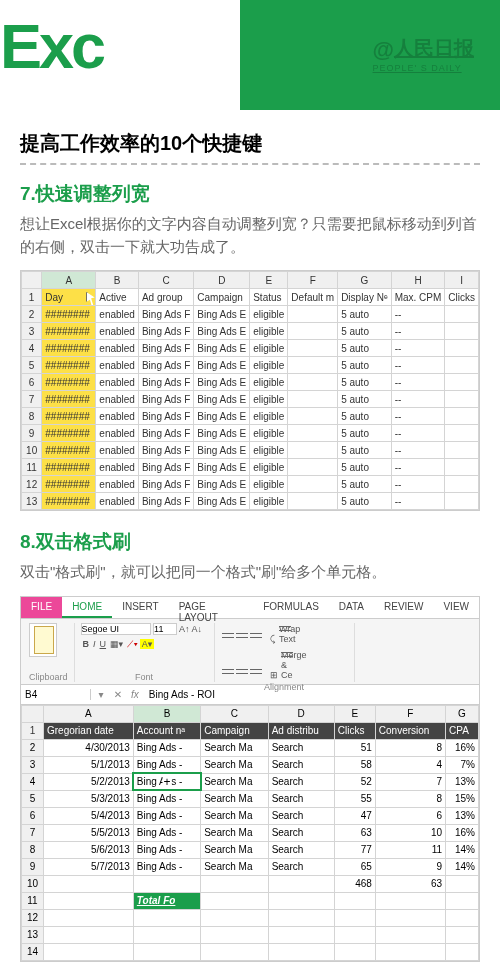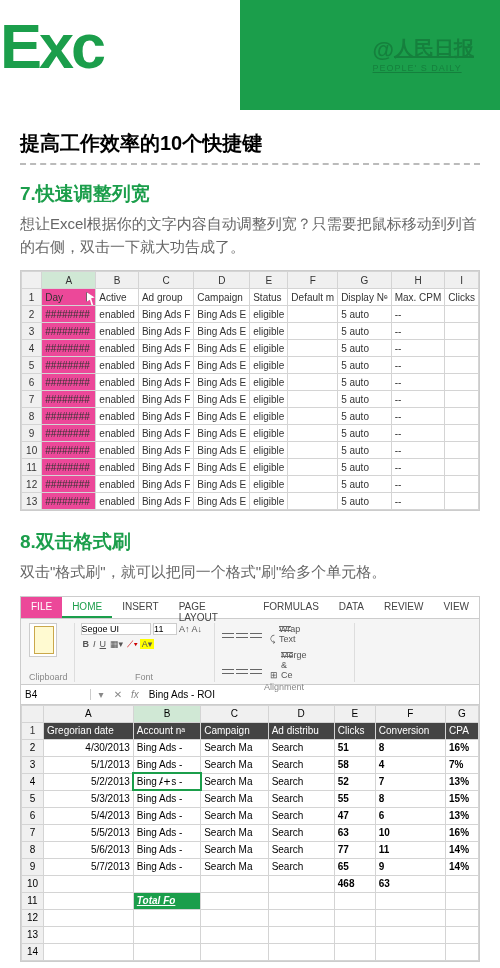--- a/index.html
+++ b/index.html
@@ -21,21 +21,21 @@
   .section-title { color: #1b9e4b; font-size: 19px; font-weight: bold; margin-bottom: 6px; }
   .section-desc { color: #666; font-size: 15px; line-height: 1.5; margin-bottom: 12px; }
   
   .screenshot { border: 1px solid #ccc; background: #fff; margin-bottom: 18px; }
   
   
   .t1 { width: 100%; border-collapse: collapse; font-size: 10px; font-family: Arial, sans-serif; color: #333; }
   .t1 th, .t1 td { border: 1px solid #d4d4d4; padding: 1px 3px; height: 17px; text-align: left; white-space: nowrap; overflow: hidden; }
   .t1 th { background: #f0f0f0; font-weight: normal; text-align: center; }
   .t1 .rowhdr { background: #f0f0f0; text-align: center; width: 22px; }
-  .t1 .col-A { width: 56px; background: #ec4899; }
+  .t1 .col-A { width: 56px; background: #fde047; }
   .t1 th.sel { background: #d0e8d5; }
   .t1 .cursor-cell { position: relative; }
   .t1 .cursor-cell::after { content: ""; position: absolute; right: -3px; top: 3px; width: 10px; height: 12px; background: #fff; border: 1px solid #333; clip-path: polygon(0 0, 70% 40%, 40% 45%, 60% 100%, 45% 100%, 30% 55%, 0 70%); pointer-events: none; }
   
   
   .ss2 { font-family: "Segoe UI", Arial, sans-serif; font-size: 10px; }
   .ribbon-tabs { display: flex; background: #fff; border-bottom: 1px solid #ccc; height: 22px; align-items: stretch; }
   .ribbon-tabs div { padding: 4px 10px; color: #444; font-size: 10px; }
   .ribbon-tabs .file { background: #ec4899; color: #fff; }
   .ribbon-tabs .active { color: #1b9e4b; border-bottom: 2px solid #1b9e4b; }
@@ -57,21 +57,21 @@
   .namebox-row { display: flex; border-bottom: 1px solid #ccc; height: 20px; background: #fff; align-items: center; }
   .namebox { width: 70px; border-right: 1px solid #ccc; padding: 0 4px; font-size: 10px; }
   .fx { padding: 0 6px; font-style: italic; color: #888; }
   .formula-val { padding: 0 4px; font-size: 10px; }
   
   .t2 { width: 100%; border-collapse: collapse; font-size: 10px; font-family: Arial, sans-serif; }
   .t2 th, .t2 td { border: 1px solid #d4d4d4; padding: 1px 3px; height: 17px; text-align: left; white-space: nowrap; overflow: hidden; }
   .t2 th { background: #f0f0f0; font-weight: normal; text-align: center; }
   .t2 .rowhdr { background: #f0f0f0; text-align: center; width: 22px; }
   .t2 tr.hdr td { background: #444; color: #fff; }
-  .t2 td.num { text-align: left; font-weight: bold; }
+  .t2 td.num { text-align: right; }
   .t2 .sel-cell { outline: 2px solid #1b9e4b; outline-offset: -1px; position: relative; }
   .t2 .sel-cell::after { content: "+"; position: absolute; left: 50%; top: 50%; transform: translate(-50%,-50%); font-size: 12px; color: #000; background: #fff; padding: 0 1px; }
   .t2 .tot { background: #1b9e4b; color: #fff; font-style: italic; font-weight: bold; text-decoration: underline; }
   .t2 th.col-B { background: #d0e8d5; }
 </style>
 </head>
 <body>
 
 <div class="header">
   <div class="green-bar"></div>

